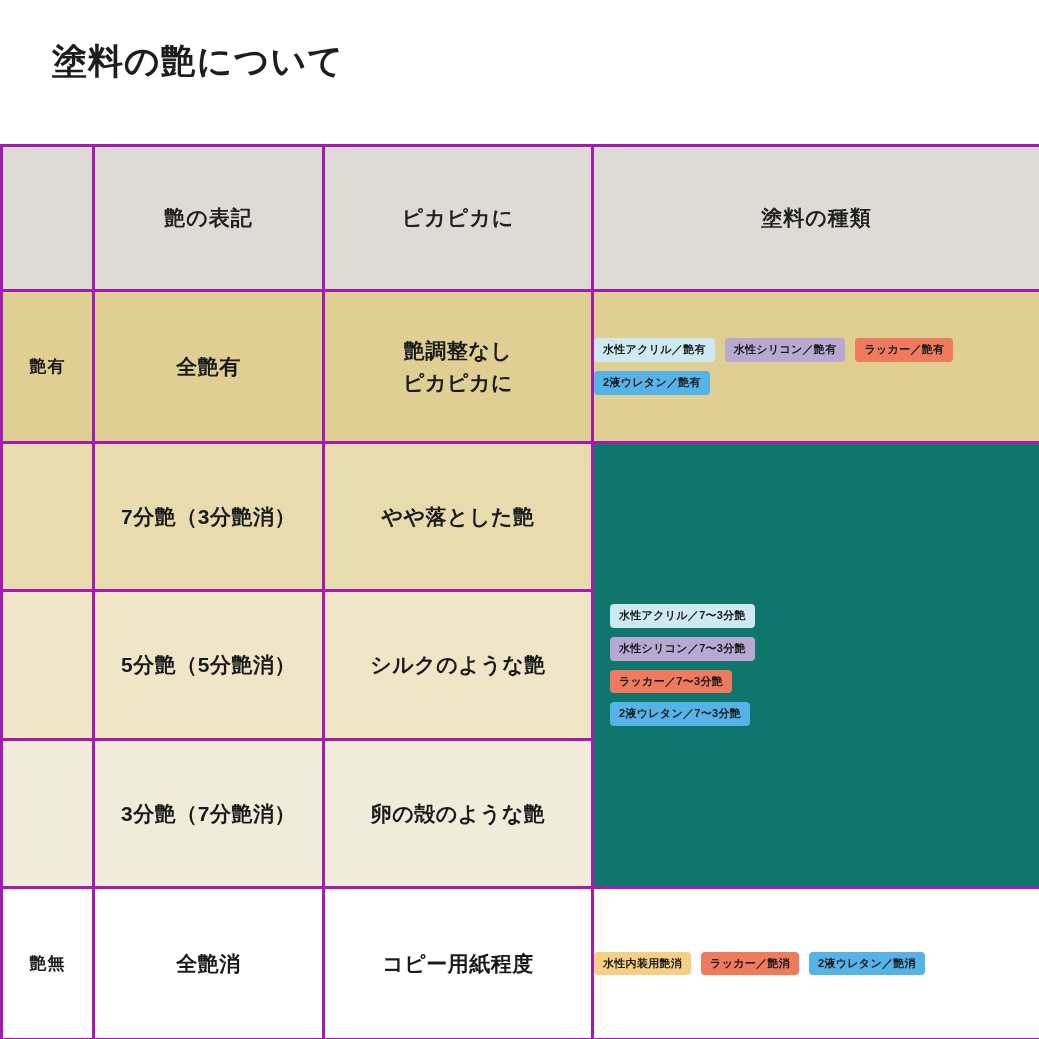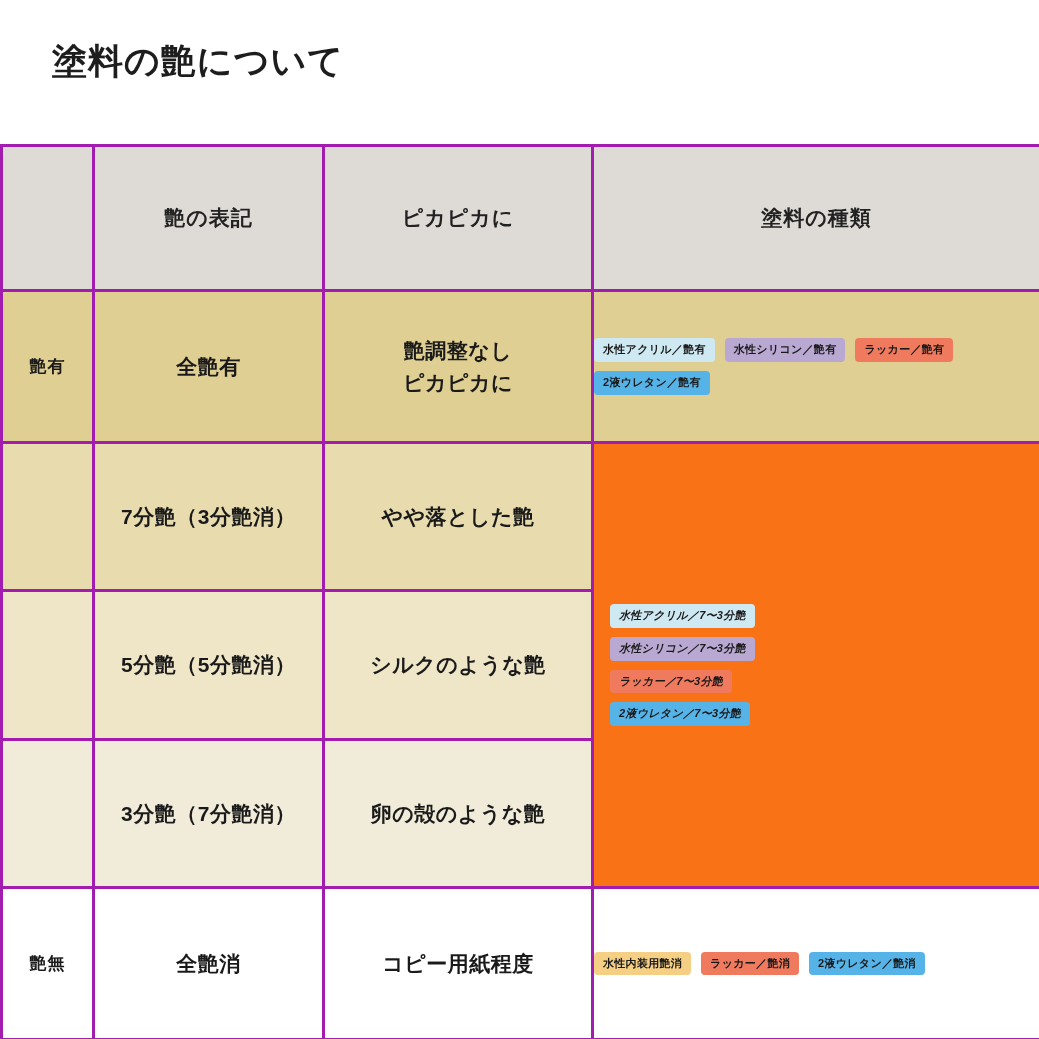--- a/index.html
+++ b/index.html
@@ -105,21 +105,21 @@
     white-space: nowrap;
     line-height: 1.15;
     color: #1a1a1a;
   }
   .chip.acrylic { background: #cfe9f2; }
   .chip.silicon { background: #b9a9d2; }
   .chip.lacquer { background: #ef7a5d; }
   .chip.urethane { background: #56b3e8; }
   .chip.interior { background: #f5cf83; }
 
-  .empty-cell { background: #f97316; font-style: italic; }
+  .empty-cell { background: #0f766e; }
 
   
   .chiplist.stack { flex-direction: column; gap: 9px; }
 </style>
 </head>
 <body>
 
 <div class="page">
 
   <div class="page-title">塗料の艶について</div>

